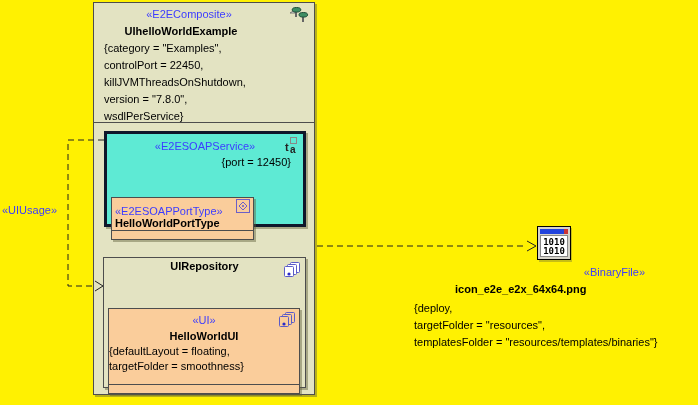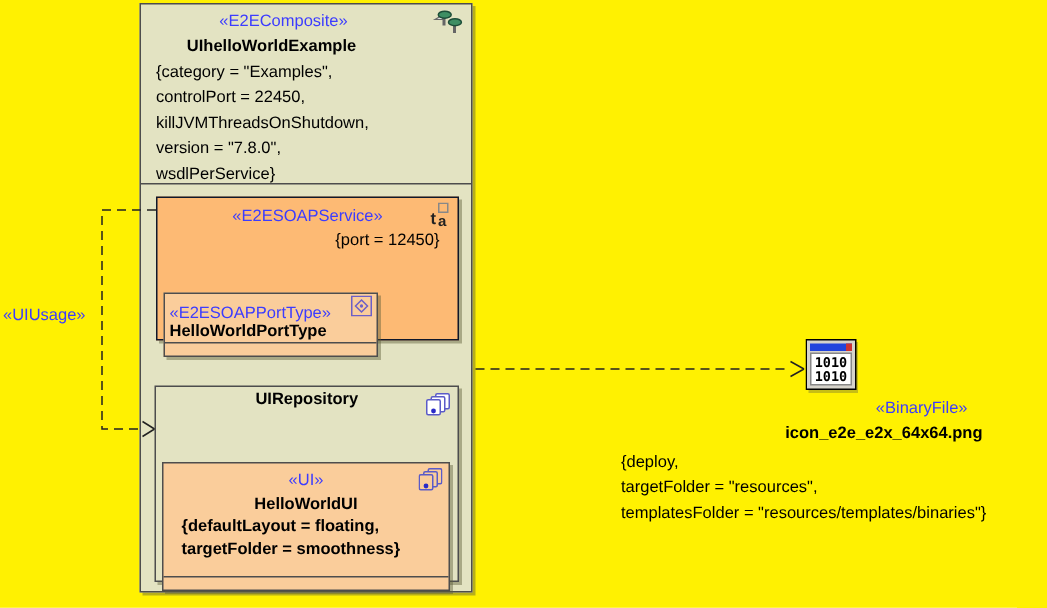--- a/index.html
+++ b/index.html
@@ -14,53 +14,53 @@
   .props{line-height:17px;white-space:nowrap;}
   .strip{position:absolute;left:0;right:0;bottom:0;border-top:1px solid #4d4d4d;}
 
   .composite{left:93px;top:2px;width:222px;height:393px;}
   .comp-hdr{position:relative;height:120px;border-bottom:1px solid #4d4d4d;box-sizing:border-box;padding-top:3px;}
   .comp-hdr .nm{margin-top:1px;padding-right:46px;}
   .comp-hdr .stereo{padding-right:30px;}
   .comp-hdr .props{margin:1px 0 0 10px;}
   .comp-icon{position:absolute;top:3px;right:4px;}
 
-  .service{left:10px;top:128px;width:202px;height:96px;position:absolute;background:#fdba74;
-           border:1px solid #0f172a;box-shadow:2px 2px 0 rgba(95,95,60,0.45);box-sizing:border-box;}
+  .service{left:10px;top:128px;width:202px;height:96px;position:absolute;background:#5eead4;
+           border:3px solid #0f172a;box-shadow:2px 2px 0 rgba(95,95,60,0.45);box-sizing:border-box;}
   .service .stereo{padding-top:4px;}
   .svc-tag{text-align:right;padding-right:12px;line-height:17px;}
   .part-icon{position:absolute;top:3px;right:5px;}
 
   .porttype{position:absolute;left:4px;top:63px;width:143px;height:43px;background:#FACD9B;
             border:1px solid #4d4d4d;box-shadow:2px 2px 0 rgba(95,95,60,0.45);box-sizing:border-box;}
   .pt-row{display:flex;align-items:flex-start;justify-content:space-between;padding:1px 3px 0 3px;height:16px;}
   .pt-row .stereo{text-align:left;}
   .porttype .nm{text-align:left;padding-left:3px;}
   .porttype .strip{height:8px;}
 
   .repo{position:absolute;left:9px;top:254px;width:203px;height:131px;background:#E3E3C2;
         border:1px solid #4d4d4d;box-shadow:2px 2px 0 rgba(95,95,60,0.45);box-sizing:border-box;}
   .repo .stereo{padding-top:5px;}
   .copies-icon{position:absolute;top:4px;right:5px;}
 
   .uibox{position:absolute;left:4px;top:50px;width:192px;height:86px;background:#FACD9B;
          border:1px solid #4d4d4d;box-shadow:2px 2px 0 rgba(95,95,60,0.45);box-sizing:border-box;}
   .uibox .stereo{padding-top:3px;}
-  .uibox .props{line-height:15px;padding-left:12px;font-weight:bold;}
+  .uibox .props{line-height:15px;padding-left:0;}
   .uibox .strip{height:8px;}
 
   .usage-label{position:absolute;left:2px;top:204px;color:#3C3CFF;}
 
   .connectors{position:absolute;left:0;top:0;pointer-events:none;}
   .dash{stroke:#222;stroke-width:1;fill:none;stroke-dasharray:6 4;}
   .solidln{stroke:#222;stroke-width:1;fill:none;}
 
   .binicon{position:absolute;left:537px;top:226px;}
   .bin-stereo{position:absolute;left:465px;top:266px;width:180px;text-align:right;color:#3C3CFF;}
-  .bin-name{position:absolute;left:455px;top:283px;width:200px;text-align:right;font-weight:bold;}
+  .bin-name{position:absolute;left:455px;top:283px;width:200px;text-align:left;font-weight:bold;}
   .bin-props{position:absolute;left:414px;top:300px;line-height:17px;white-space:nowrap;}
 </style>
 </head>
 <body>
 
 <div class="canvas">
 
   <div class="node composite">
     <div class="comp-hdr">
       <div class="stereo">«E2EComposite»</div>

